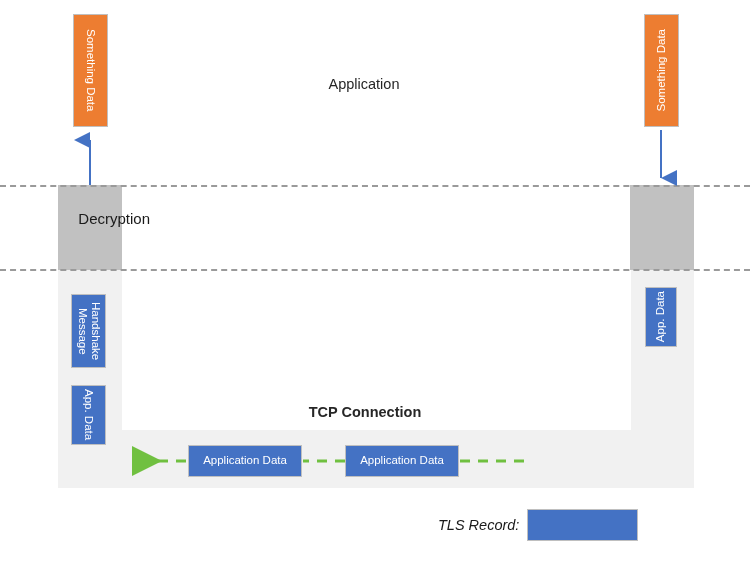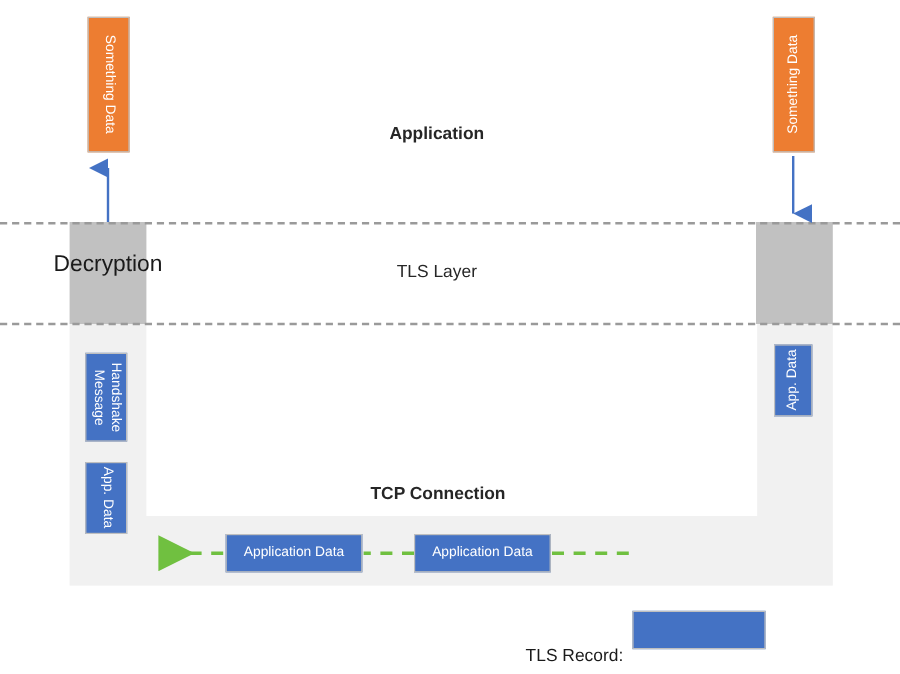--- a/index.html
+++ b/index.html
@@ -45,23 +45,23 @@
   .layer-label {
     position: absolute;
     color: #262626;
     font-size: 14.5px;
     white-space: nowrap;
     text-align: center;
   }
   .side-label {
     position: absolute;
     color: #1a1a1a;
-    font-size: 19px;
+    font-size: 15px;
     white-space: nowrap;
-    text-align: center;
+    text-align: right;
   }
 
   
   .box {
     position: absolute;
     box-sizing: border-box;
     display: flex;
     align-items: center;
     justify-content: center;
     color: #ffffff;
@@ -115,23 +115,22 @@
   <div class="band-white" style="left:122px; top:270px; width:509px; height:160px;"></div>
 
   <div class="band-white" style="left:0px; top:185px; width:750px; height:85px;"></div>
 
   <div class="gray-col" style="left:58px; top:185px; width:64px; height:85px;"></div>
   <div class="gray-col" style="left:630px; top:185px; width:64px; height:85px;"></div>
 
   <div class="dash-line" style="top:185px;"></div>
   <div class="dash-line" style="top:269px;"></div>
 
-  <div class="layer-label" style="left:264px; top:104px; width:200px;font-weight:bold;">Application</div>
+  <div class="layer-label" style="left:264px; top:76px; width:200px;">Application</div>
 
-  <div class="layer-label" style="left:264px; top:219px; width:200px;">TLS Layer</div>
 
   <div class="layer-label" style="left:265px; top:404px; width:200px;font-weight:bold;">TCP Connection</div>
 
   <div class="side-label" style="left:30px; top:210px; width:120px;">Decryption</div>
 
 
   <div class="box box-orange" style="left:73px; top:14px; width:35px; height:113px;">
     <span class="rot-cw box-inner-label">Something Data</span>
   </div>
 
@@ -152,21 +151,21 @@
   </div>
 
   <div class="box box-blue" style="left:188px; top:445px; width:114px; height:32px; font-size:11.5px;">
     <span>Application Data</span>
   </div>
 
   <div class="box box-blue" style="left:345px; top:445px; width:114px; height:32px; font-size:11.5px;">
     <span>Application Data</span>
   </div>
 
-  <div class="legend-text" style="left:438px; top:539px;">TLS Record:</div>
+  <div class="legend-text" style="left:438px; top:517px;font-style:italic;">TLS Record:</div>
   <div class="legend-swatch" style="left:527px; top:509px; width:111px; height:32px;"></div>
 
   <svg class="overlay" viewBox="0 0 750 562" xmlns="http://www.w3.org/2000/svg">
     <defs>
       <marker id="bluearrow-up" markerWidth="10" markerHeight="10" refX="5" refY="8" orient="auto">
         <path d="M1,8 L5,0 L9,8 Z" fill="#4472c4"></path>
       </marker>
       <marker id="bluearrow-down" markerWidth="10" markerHeight="10" refX="5" refY="8" orient="auto">
         <path d="M1,0 L9,0 L5,8 Z" fill="#4472c4"></path>
       </marker>

